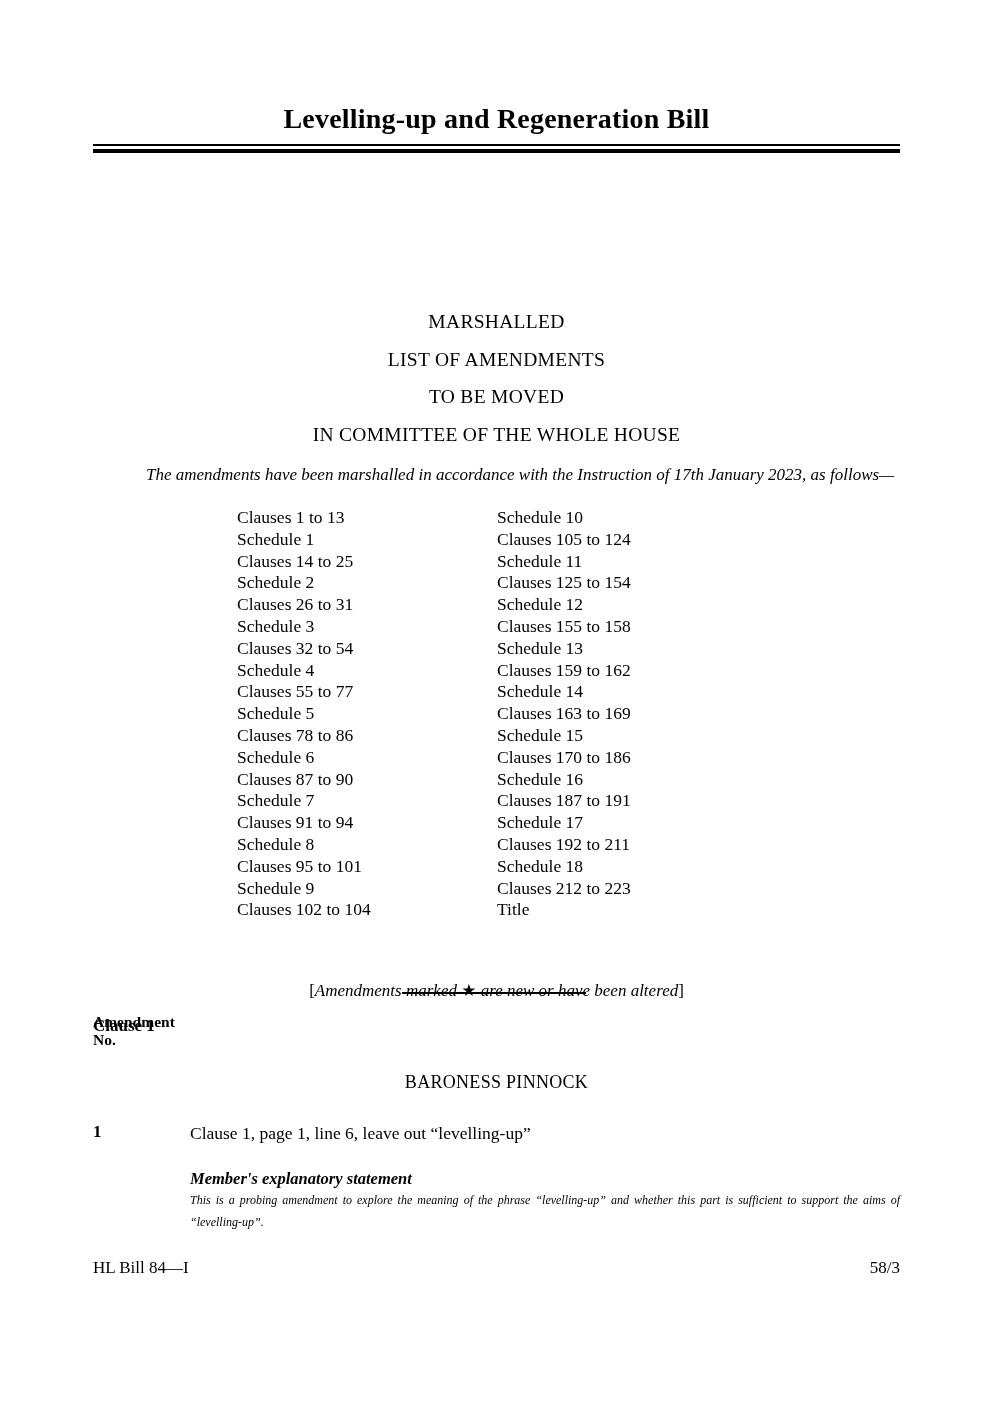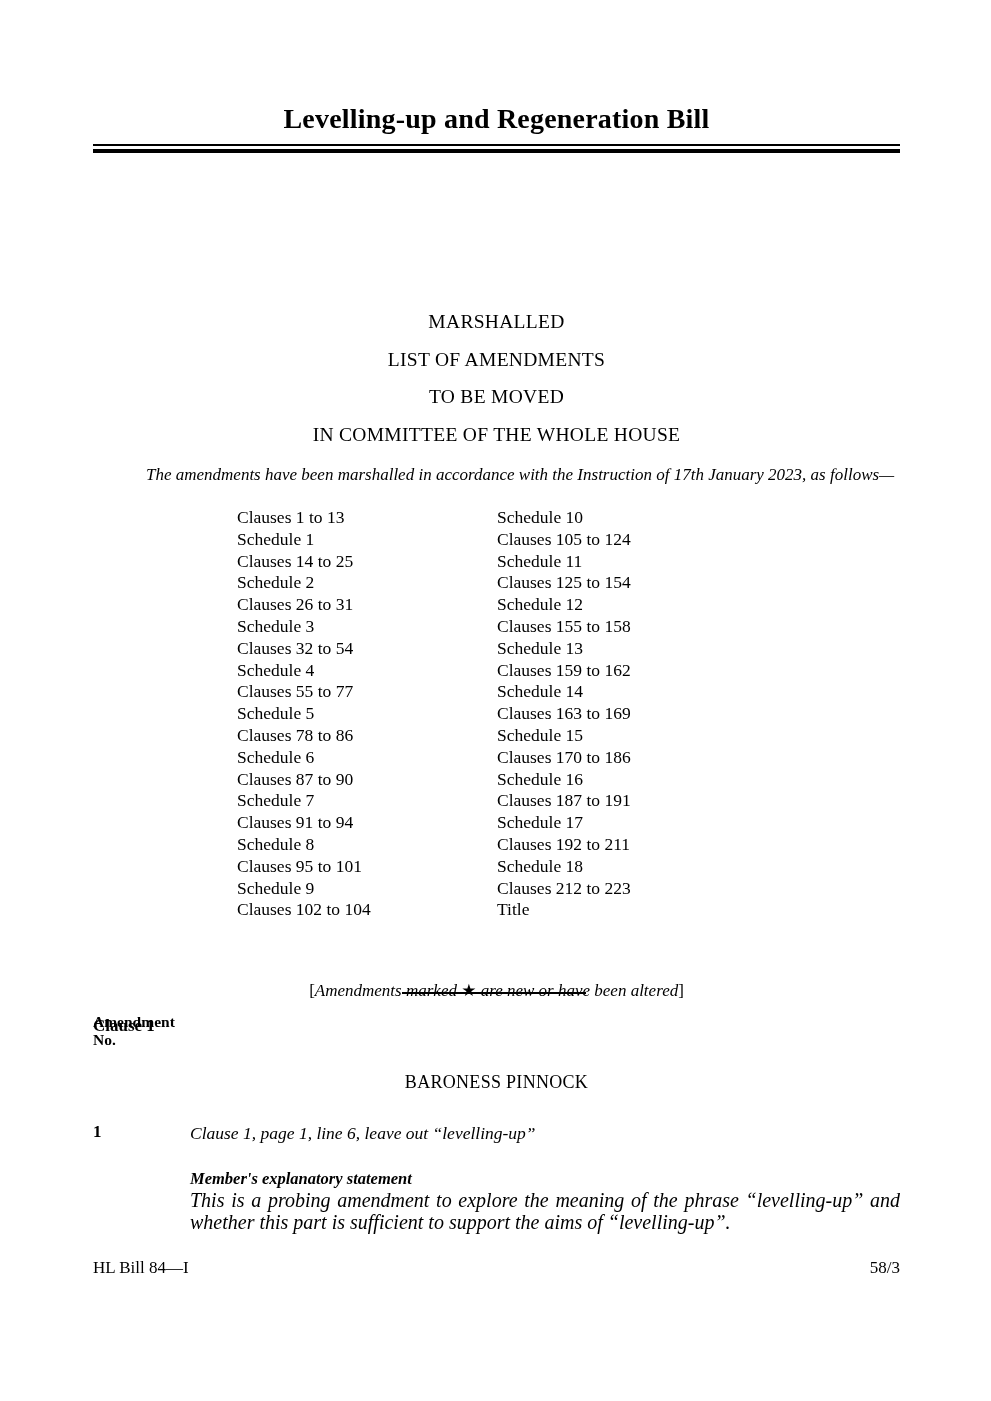--- a/index.html
+++ b/index.html
@@ -170,31 +170,30 @@
   }
   .amendment .amend-body {
     position: absolute;
     left: 97px;
     top: 0px;
     width: 710px;
   }
   .amendment .amend-text {
     font-size: 17.5px;
     line-height: 22px;
-    font-style: italic;
   }
   .amendment .expl-head {
     margin-top: 24px;
     font-size: 16.5px;
     font-style: italic;
     font-weight: bold;
     line-height: 21px;
   }
   .amendment .expl-body {
-    font-size: 20px;
+    font-size: 12px;
     font-style: italic;
     line-height: 22px;
     text-align: justify;
   }
 
   
   .footer {
     position: absolute;
     left: 93px;
     top: 1258px;

